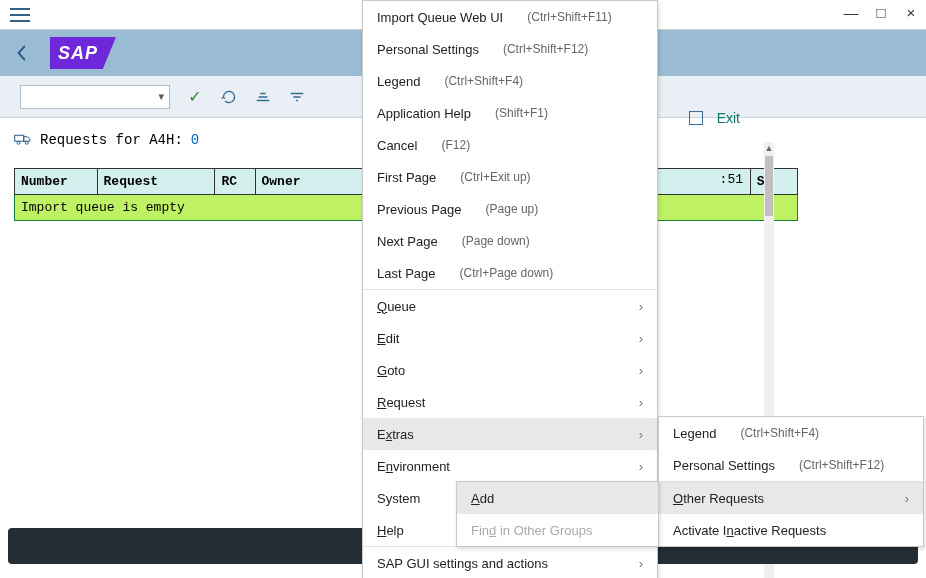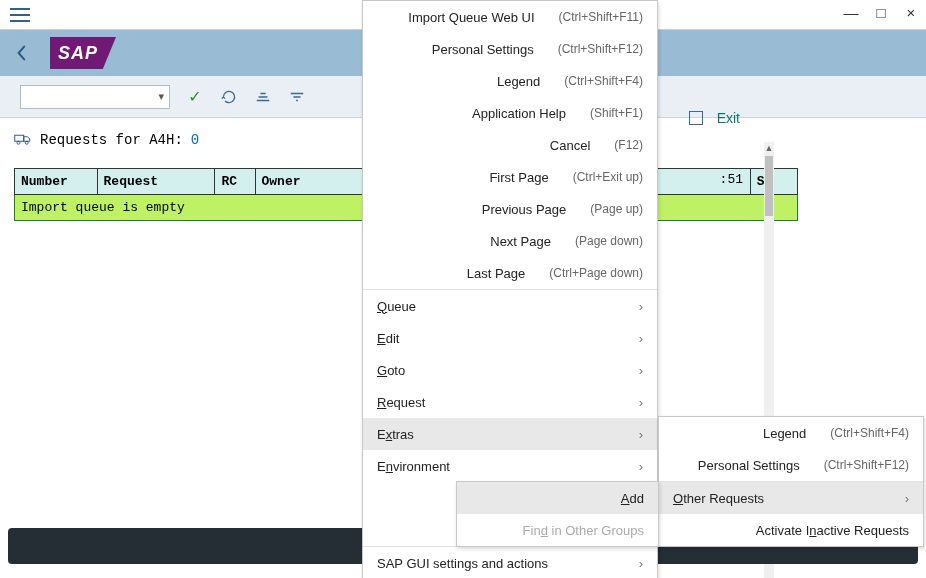--- a/index.html
+++ b/index.html
@@ -50,21 +50,21 @@
     gap: 18px;
   }
   .back-btn {
     width: 22px; height: 22px;
     color: #2a5a86;
     font-size: 20px;
     display: flex; align-items:center; justify-content:center;
   }
   .sap-logo {
     width: 66px; height: 32px;
-    background: #701a75;
+    background: #6d28d9;
     color: #fff;
     font-weight: bold;
     font-size: 18px;
     display: flex; align-items:center; justify-content:center;
     font-style: italic;
     letter-spacing: 1px;
     position: relative;
     clip-path: polygon(0 0, 100% 0, 80% 100%, 0 100%);
     padding-right: 10px;
   }
@@ -155,21 +155,21 @@
     position: absolute;
     background: #fff;
     border: 1px solid #c8c8c8;
     box-shadow: 1px 2px 4px rgba(0,0,0,.15);
     font-size: 13px;
     color: #222;
   }
   .menu .item {
     display: flex;
     align-items: center;
-    justify-content: flex-end;
+    justify-content: flex-start;
     padding: 0 14px;
     height: 32px;
     white-space: nowrap;
     gap: 24px;
   }
   .menu .item:hover, .menu .item.hovered {
     background: #e8e8e8;
   }
   .menu .shortcut { color:#666; font-size:12px; }
   .menu .arrow-r { color:#777; font-size:13px; margin-left:auto; }

